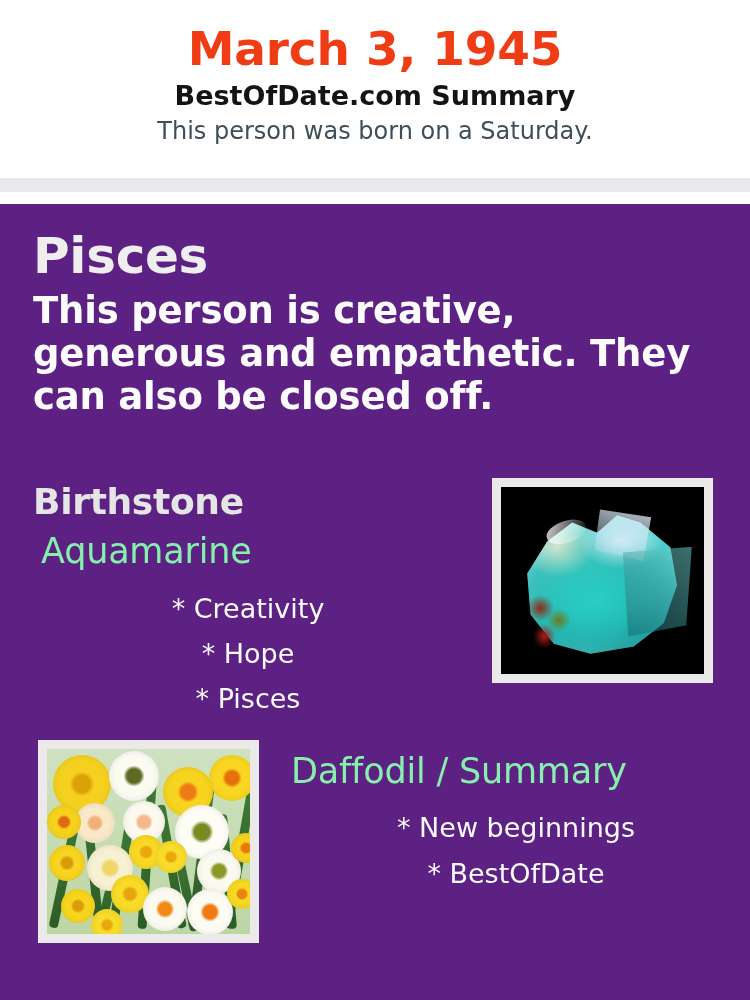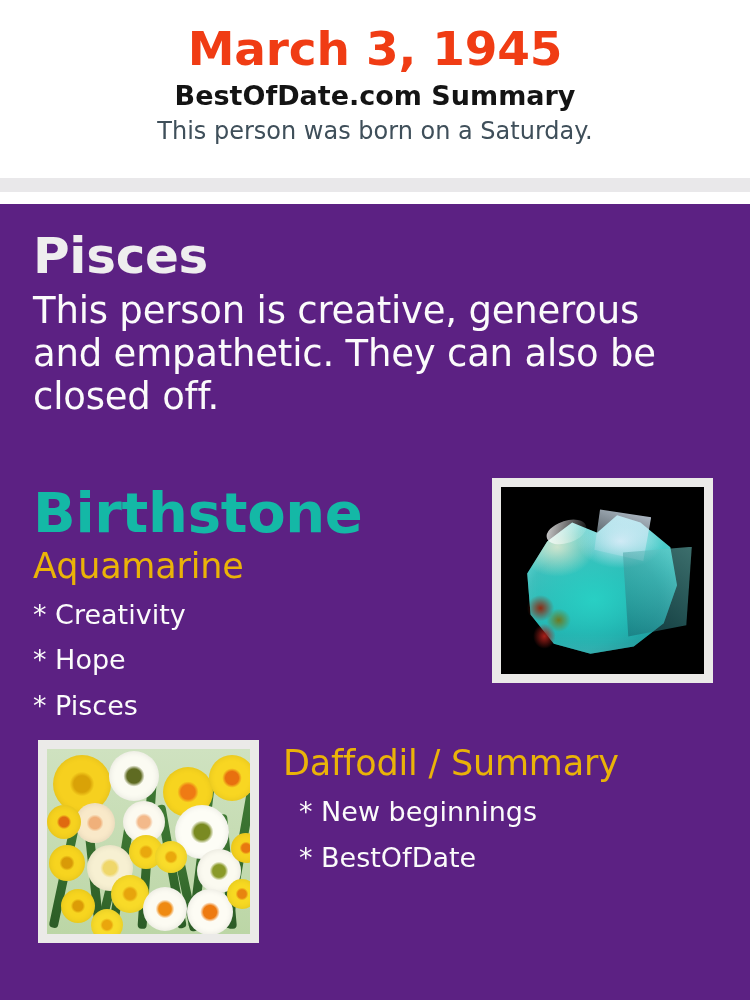--- a/index.html
+++ b/index.html
@@ -87,54 +87,55 @@
     font-size: 50px;
     font-weight: bold;
     line-height: 1.12;
     color: #eeeeee;
     letter-spacing: -0.3px;
   }
   .zodiac-desc {
     margin: 0;
     padding-top: 6px;
     font-size: 37px;
-    font-weight: normal;
+    font-weight: bold;
     line-height: 1.16;
     color: #fbfbfb;
     letter-spacing: -0.2px;
   }
 
   
   .birthstone {
     position: absolute;
     left: 33px;
     top: 278px;
     width: 430px;
   }
   .section-title {
     margin: 0;
-    font-size: 56px;
+    font-size: 36px;
     font-weight: bold;
     line-height: 1.12;
-    color: #14b8a6;
+    color: #e5e5e5;
     letter-spacing: -0.3px;
   }
   .section-sub {
-    margin: 0;
+    margin: 8px;
     padding-top: 2px;
     font-size: 35px;
     font-weight: normal;
     line-height: 1.12;
-    color: #eab308;
+    color: #86efac;
     letter-spacing: -0.2px;
   }
   .traits {
     margin: 0;
     padding: 6px 0 0 0;
     list-style: none;
+    text-align: center;
   }
   .traits li {
     font-size: 27px;
     font-weight: normal;
     line-height: 1.68;
     color: #fbfbfb;
     white-space: nowrap;
   }
 
   

